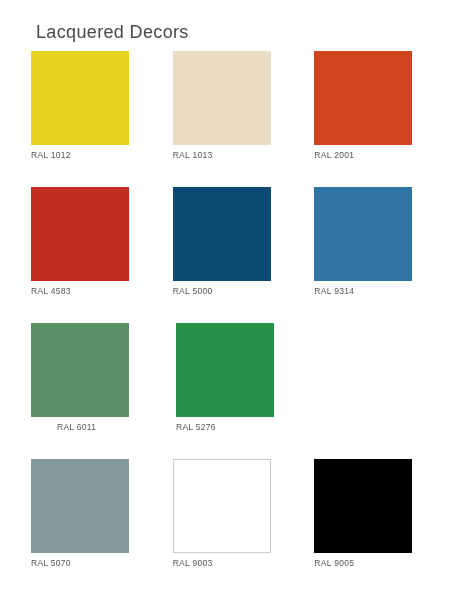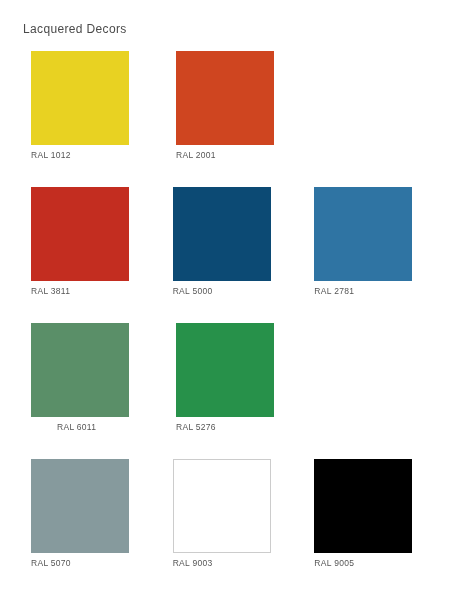--- a/index.html
+++ b/index.html
@@ -16,24 +16,24 @@
     position: relative;
   }
   .page {
     position: relative;
     width: 454px;
     height: 609px;
     background: #ffffff;
   }
   .page-title {
     position: absolute;
-    left: 23px;
+    left: 36px;
     top: 22px;
     font-family: "Liberation Sans", sans-serif;
-    font-size: 12px;
+    font-size: 18px;
     font-weight: 400;
     letter-spacing: 0.35px;
     color: #4a4a4a;
     white-space: nowrap;
   }
   .swatch-grid {
     position: absolute;
     left: 31px;
     top: 51px;
     width: 392px;
@@ -81,37 +81,41 @@
   <div class="page-title" style="color: rgb(74, 74, 74);">Lacquered Decors</div>
 
   <div class="swatch-grid">
 
     <div class="swatch-row">
       <div class="swatch-cell">
         <div class="swatch-chip" style="background-color: rgb(232, 210, 34);"></div>
         <div class="swatch-label" style="color: rgb(85, 85, 85);">RAL 1012</div>
       </div>
       <div class="swatch-cell">
+        <div class="swatch-chip" style="background-color: rgb(233, 220, 194);"></div>
+        <div class="swatch-label" style="color: rgb(85, 85, 85);">RAL 1013</div>
+      </div>
+      <div class="swatch-cell">
         <div class="swatch-chip" style="background-color: rgb(207, 69, 32);"></div>
         <div class="swatch-label" style="color: rgb(85, 85, 85);">RAL 2001</div>
       </div>
     </div>
 
     <div class="swatch-row">
       <div class="swatch-cell">
         <div class="swatch-chip" style="background-color: rgb(195, 45, 32);"></div>
-        <div class="swatch-label" style="color: rgb(85, 85, 85);">RAL 3811</div>
+        <div class="swatch-label" style="color: rgb(85, 85, 85);">RAL 4583</div>
       </div>
       <div class="swatch-cell">
         <div class="swatch-chip" style="background-color: rgb(12, 74, 116);"></div>
         <div class="swatch-label" style="color: rgb(85, 85, 85);">RAL 5000</div>
       </div>
       <div class="swatch-cell">
         <div class="swatch-chip" style="background-color: rgb(47, 116, 163);"></div>
-        <div class="swatch-label" style="color: rgb(85, 85, 85);">RAL 2781</div>
+        <div class="swatch-label" style="color: rgb(85, 85, 85);">RAL 9314</div>
       </div>
     </div>
 
     <div class="swatch-row">
       <div class="swatch-cell">
         <div class="swatch-chip" style="background-color: rgb(90, 143, 104);"></div>
         <div class="swatch-label" style="color: rgb(85, 85, 85); margin-left: 26px;">RAL 6011</div>
       </div>
       <div class="swatch-cell">
         <div class="swatch-chip" style="background-color: rgb(39, 145, 74);"></div>

